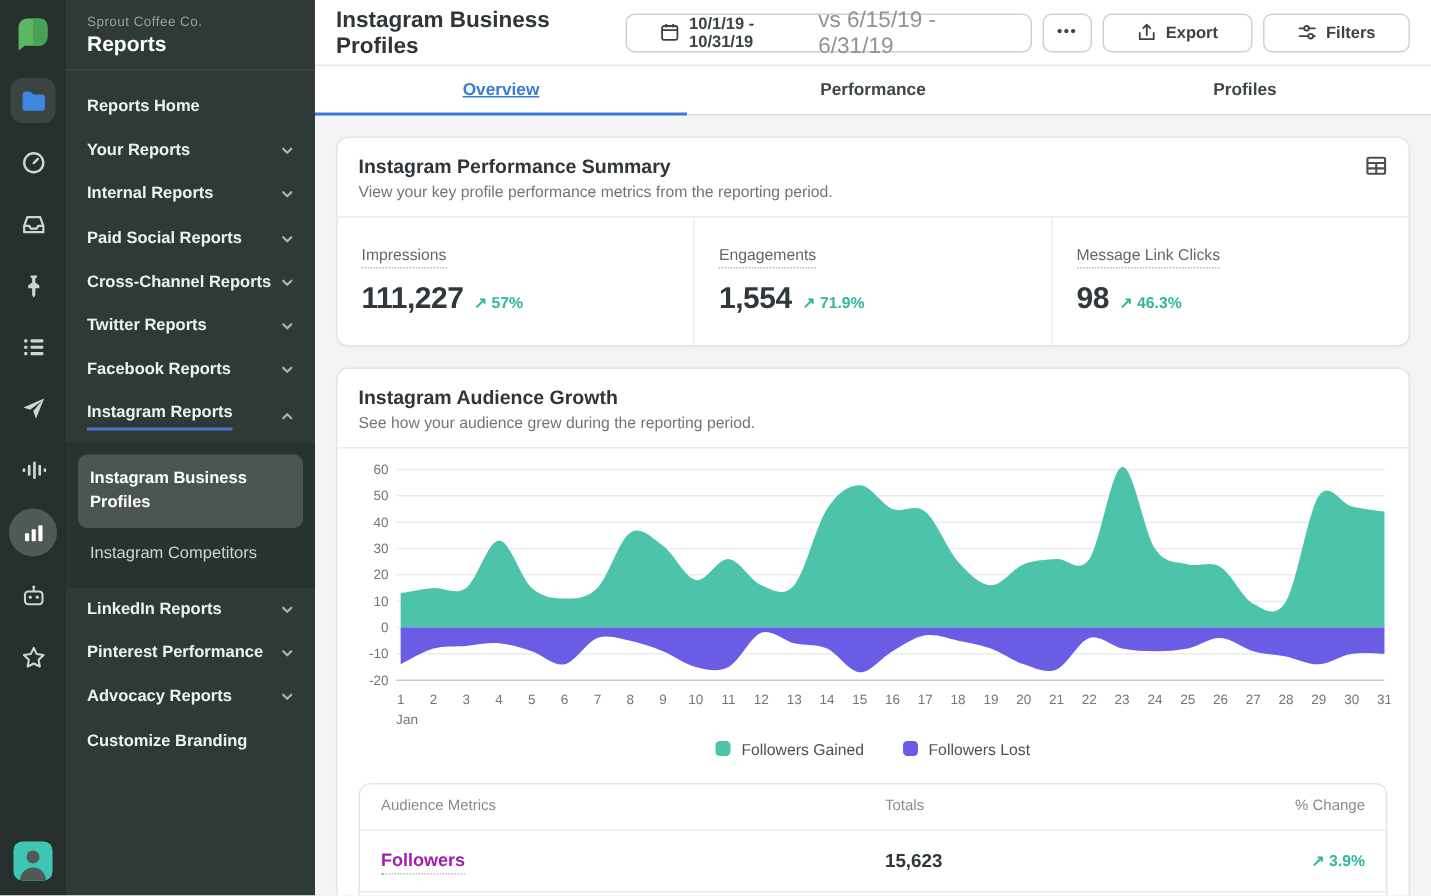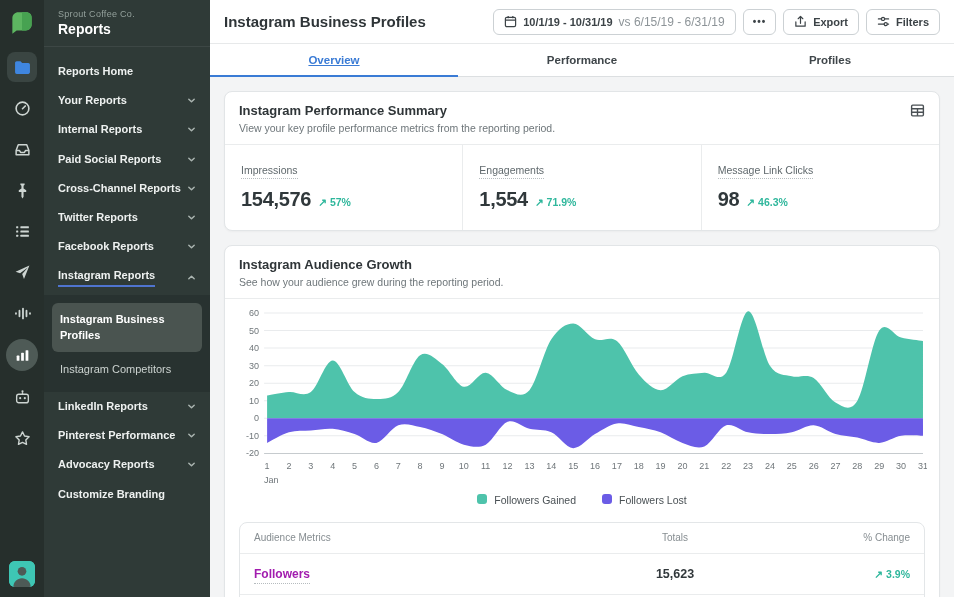--- a/index.html
+++ b/index.html
@@ -31,24 +31,24 @@
   .sub-group { background:#283230; padding:8px 8px 6px; }
   .sub-item { font-size:11px; font-weight:bold; color:#fff; padding:8px 8px; border-radius:6px; line-height:1.5; cursor:pointer; }
   .sub-item.selected { background:#4a5450; }
   .sub-item.plain { font-weight:normal; color:#ccd3d0; padding:9px 8px; }
 
   
   .main { flex:1; display:flex; flex-direction:column; background:#f3f4f5; min-width:0; }
   .top-bar { height:44px; background:#fff; border-bottom:1px solid #e7e9ea; display:flex; align-items:center; padding:0 14px; flex-shrink:0; }
   .page-title { font-size:15px; font-weight:bold; color:#2f3538; }
   .top-actions { margin-left:auto; display:flex; gap:7px; }
-  .btn { height:26px; display:flex; align-items:center; gap:6px; padding:0 10px; background:#fff;
+  .btn { height:26px; display:flex; align-items:center; gap:6px; padding:0 22px; background:#fff;
     border:1px solid #ccd1d4; border-radius:6px; font-size:11px; font-weight:bold; color:#3c4347; cursor:pointer; }
   .btn svg { flex-shrink:0; }
-  .btn .sub { font-size:12px; color:#8d9498; font-weight:normal; }
+  .btn .sub { font-size:15px; color:#8d9498; font-weight:normal; }
   .btn.icon-only { padding:0 9px; letter-spacing:1px; font-size:10px; }
 
   .tab-row { height:33px; background:#fff; border-bottom:1px solid #dcdfe1; display:flex; flex-shrink:0; }
   .tab { flex:1; display:flex; align-items:center; justify-content:center; font-size:11.5px; font-weight:bold;
     color:#3f464a; position:relative; cursor:pointer; }
   .tab.active { color:#3a7bd5;text-decoration:underline; }
   .tab.active::after { content:""; position:absolute; left:0; right:0; bottom:-1px; height:2px; background:#3a7bd5; }
 
   .content { flex:1; padding:14px 14px 0; overflow:hidden; }
   .card { background:#fff; border:1px solid #e2e5e7; border-radius:8px; box-shadow:0 1px 2px rgba(40,50,60,.04); }
@@ -69,21 +69,21 @@
   .chart-wrap { padding:8px 12px 0; }
   .legend { display:flex; justify-content:center; gap:26px; padding:6px 0 14px; }
   .legend-item { display:flex; gap:7px; font-size:10.5px; color:#4a5155; cursor:pointer; }
   .swatch { width:10px; height:10px; border-radius:3px; }
 
   .inset-table { margin:2px 14px 16px; border:1px solid #e3e6e8; border-radius:8px; overflow:hidden; }
   .t-head, .t-row { display:flex; align-items:center; padding:0 14px; }
   .t-head { height:30px; font-size:10px; color:#868d91; }
   .t-row { height:41px; border-top:1px solid #eaeced; }
   .col-metric { flex:1; }
-  .col-total { width:170px; text-align:center; }
+  .col-total { width:170px; text-align:left; }
   .col-change { width:150px; text-align:right; }
   .t-metric { display:inline-block; font-size:12px; font-weight:bold; color:#a21caf; border-bottom:1px dotted #b6bcbf; padding-bottom:2px; cursor:help; }
   .t-total { font-size:12.5px; font-weight:bold; color:#31383b; }
 </style>
 </head>
 <body>
 
 <div class="app">
 
   <div class="rail">
@@ -331,21 +331,21 @@
           </div>
           <div class="card-head-icon">
             <svg width="15" height="15" viewBox="0 0 14 14" fill="none" stroke="#4a5054" stroke-width="1.3">
                 <rect x="1.5" y="2" width="11" height="10" rx="1"></rect>
                 <path d="M1.5 5.3h11M7 5.3V12M1.5 8.65h11"></path>
               </svg>
           </div>
         </div>
         <div class="metrics-row" id="metrics-row">
             <div class="metric"><span class="metric-label">Impressions</span><div class="metric-value-row">
-                <span class="metric-value">154,576</span>
+                <span class="metric-value">111,227</span>
                 <span class="delta"><span>↗</span> 57%</span>
               </div></div>
             <div class="metric"><span class="metric-label">Engagements</span><div class="metric-value-row">
                 <span class="metric-value">1,554</span>
                 <span class="delta"><span>↗</span> 71.9%</span>
               </div></div>
             <div class="metric"><span class="metric-label">Message Link Clicks</span><div class="metric-value-row">
                 <span class="metric-value">98</span>
                 <span class="delta"><span>↗</span> 46.3%</span>
               </div></div>

